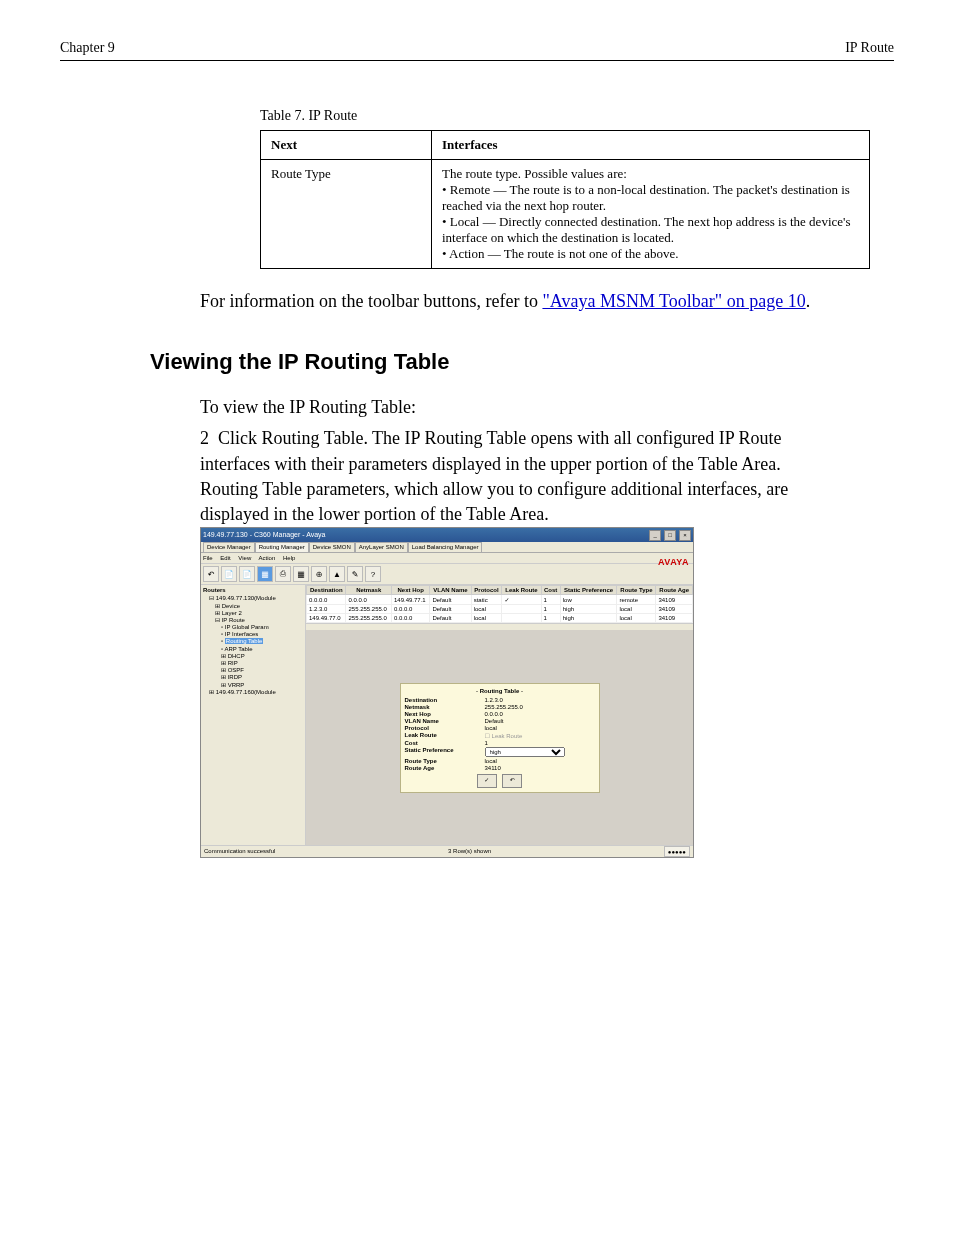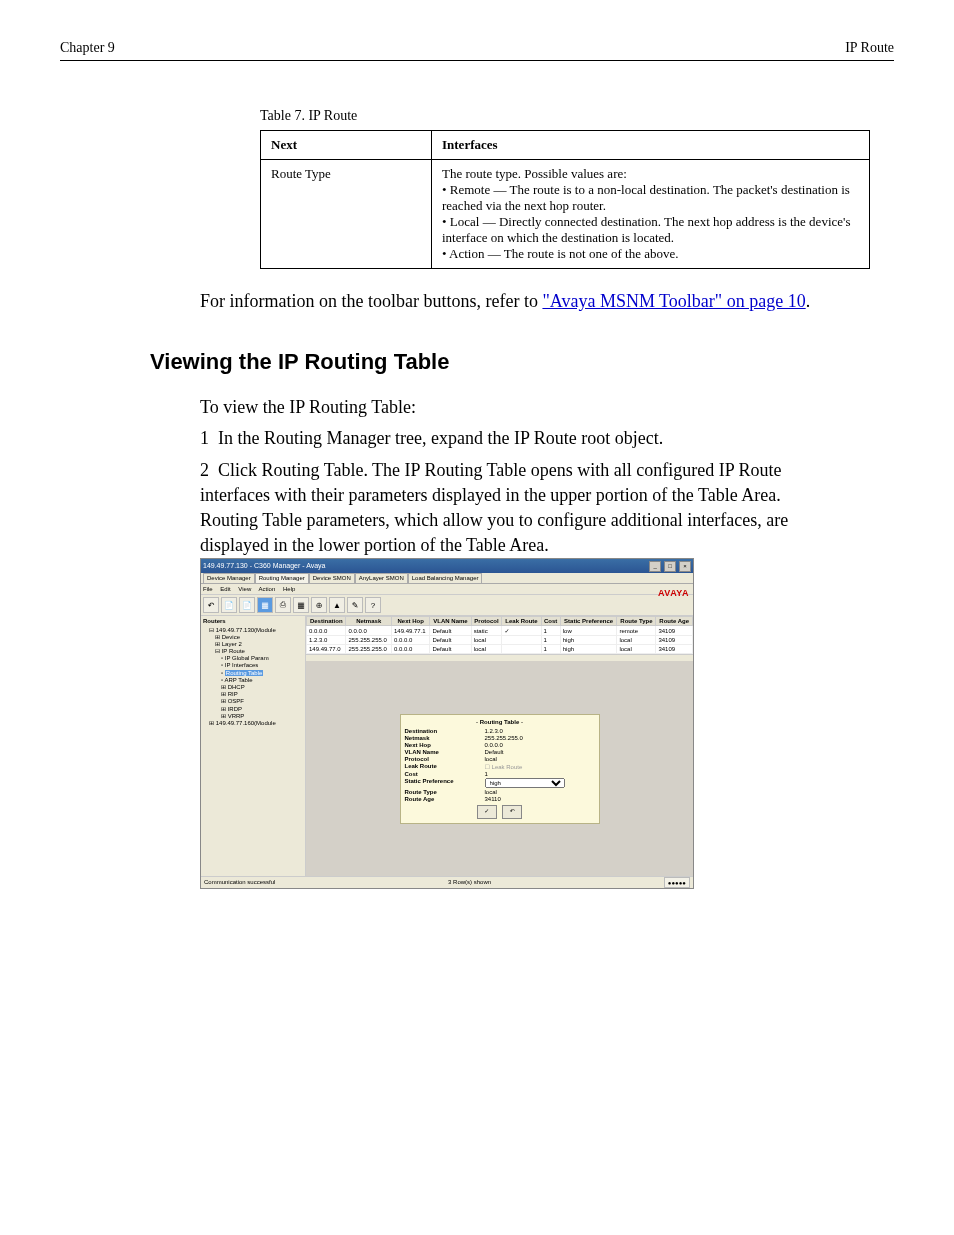--- a/index.html
+++ b/index.html
@@ -281,21 +281,20 @@
   </table>
 
   <div class="body-text">
     <span>For information on the toolbar buttons, refer to </span><span class="link">"Avaya MSNM Toolbar" on page 10</span><span>.</span>
   </div>
 
   <h2 class="section">Viewing the IP Routing Table</h2>
 
   <div class="body-text">To view the IP Routing Table:</div>
   <div class="body-text" style="margin-top:6px">
-    <div>1&nbsp;&nbsp;<span>In the Routing Manager tree, expand the IP Route root object.</span></div>
     <div style="margin-top:6px">2&nbsp;&nbsp;<span>Click Routing Table. The IP Routing Table opens with all configured IP Route interfaces with their parameters displayed in the upper portion of the Table Area. Routing Table parameters, which allow you to configure additional interfaces, are displayed in the lower portion of the Table Area.</span></div>
   </div>
 
 
   <div class="screenshot-wrap">
     <div class="shot">
       <div class="titlebar">
         <span>149.49.77.130 - C360 Manager - Avaya</span>
         <span class="winbtns">
           <span>_</span>

